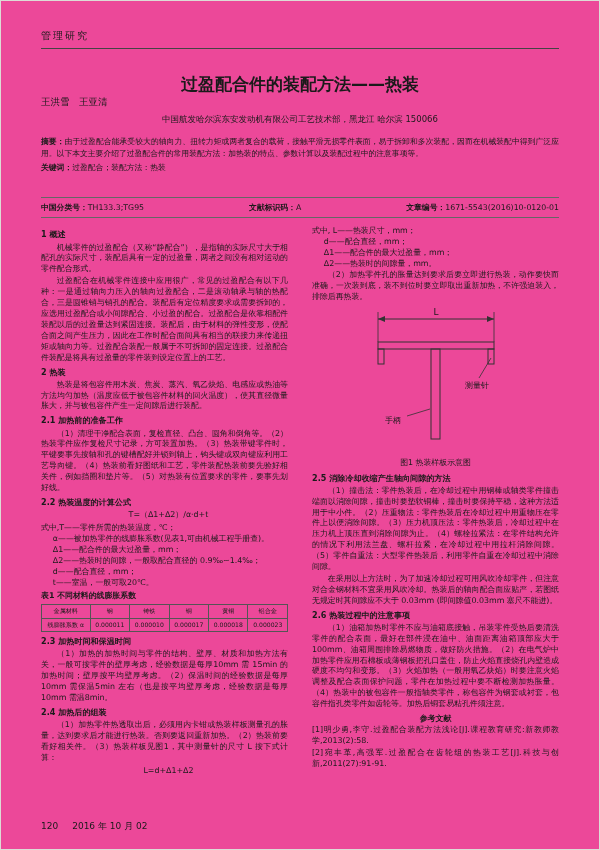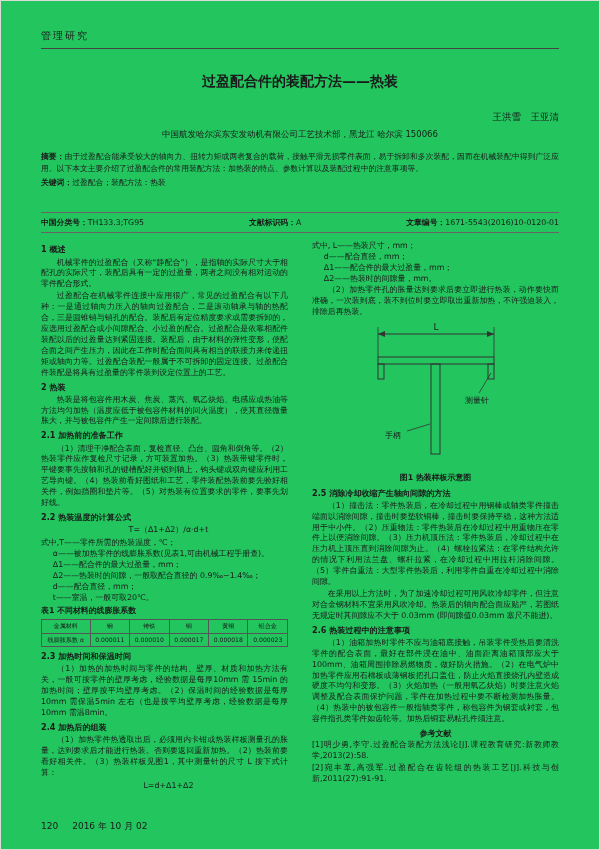--- a/index.html
+++ b/index.html
@@ -4,44 +4,44 @@
 <style>
   * { margin:0; padding:0; box-sizing:border-box; }
   html,body { width:600px; height:850px; }
   body {
     background:#f2f1ef;
     font-family:"DejaVu Sans","Liberation Sans",sans-serif;
     color:#1a1a1a;
   }
   .page {
     position:relative; width:600px; height:850px;
-    background:#22c55e; padding:28px 40px 26px;
+    background:#ec4899; padding:28px 40px 26px;
     overflow:hidden; border:1px solid #dddbd6;
   }
   .running-head { font-size:10px; letter-spacing:2px; padding-bottom:5px; }
   .head-rule { border-top:1.5px solid #444; margin-bottom:24px; }
-  .title { font-size:14px; font-weight:bold; text-align:center; margin-bottom:20px; }
-  .authors { text-align:right; font-size:9.5px; margin-bottom:5px; }
+  .title { font-size:17px; font-weight:bold; text-align:center; margin-bottom:0; }
+  .authors { text-align:left; font-size:9.5px; margin-bottom:5px; }
   .affiliation { text-align:center; font-size:8.5px; margin-bottom:10px; }
   .abstract { font-size:7.8px; line-height:1.5; text-align:justify; margin-bottom:3px; }
   .keywords { font-size:7.8px; margin-bottom:24px; }
   .meta-rule { border-top:1px solid #666; }
   .clc-line { display:flex; justify-content:space-between; font-size:7.8px; padding:4px 0; }
   .columns { display:flex; gap:24px; margin-top:8px; }
   .col { width:252px; font-size:7.9px; line-height:1.38; text-align:justify; }
   .col h3 { font-size:8.1px; font-weight:bold; margin:3px 0 2px; text-align:left; }
   .col p { text-indent:2em; margin-bottom:1px; }
   .formula { text-indent:0; text-align:center; padding-left:1em; margin:2px 0; }
   .fdef { text-indent:0; text-align:left; }
   .ind { padding-left:1.5em; }
   .table-caption { text-align:left; font-weight:bold; margin-top:3px; text-indent:0; }
   .coef-table { width:100%; border-collapse:collapse; margin:2px 0 4px; font-size:6.1px; }
   .coef-table th,.coef-table td { border:1px solid #555; text-align:center; padding:2px 1px; font-weight:normal; }
   .figure { text-align:center; margin:3px 0 0; }
-  .fig-caption { text-align:center; font-weight:bold; margin:0 0 4px; text-indent:0; }
+  .fig-caption { text-align:center; font-weight:normal; margin:0 0 4px; text-indent:0; }
   .refs-title { text-align:center; font-weight:bold; margin-top:4px; }
   .ref { text-indent:0 !important; margin-bottom:1px; }
   .footer { position:absolute; left:40px; bottom:16px; font-size:9px; }
   .footer span { margin-right:14px; }
   svg text { fill:#1a1a1a; }
 </style>
 </head>
 <body>
 
 <div class="page">

